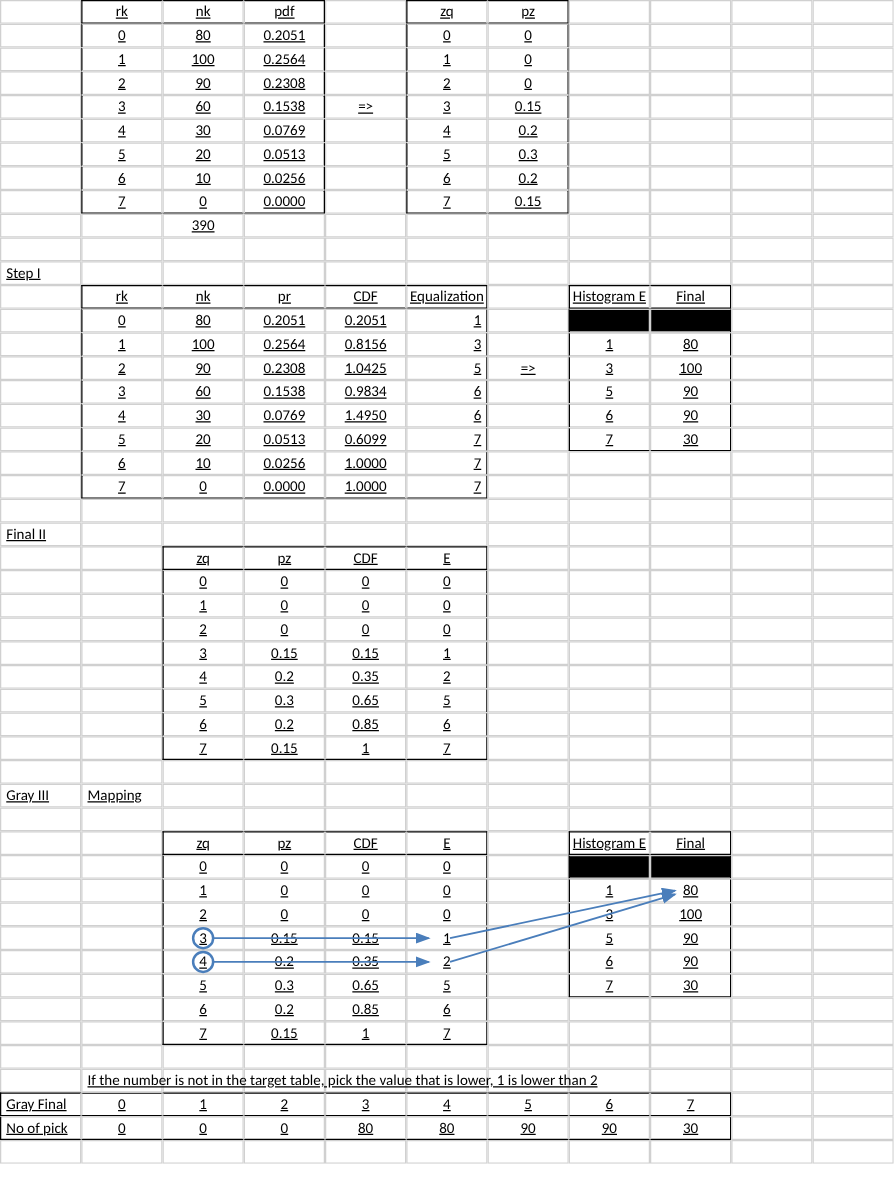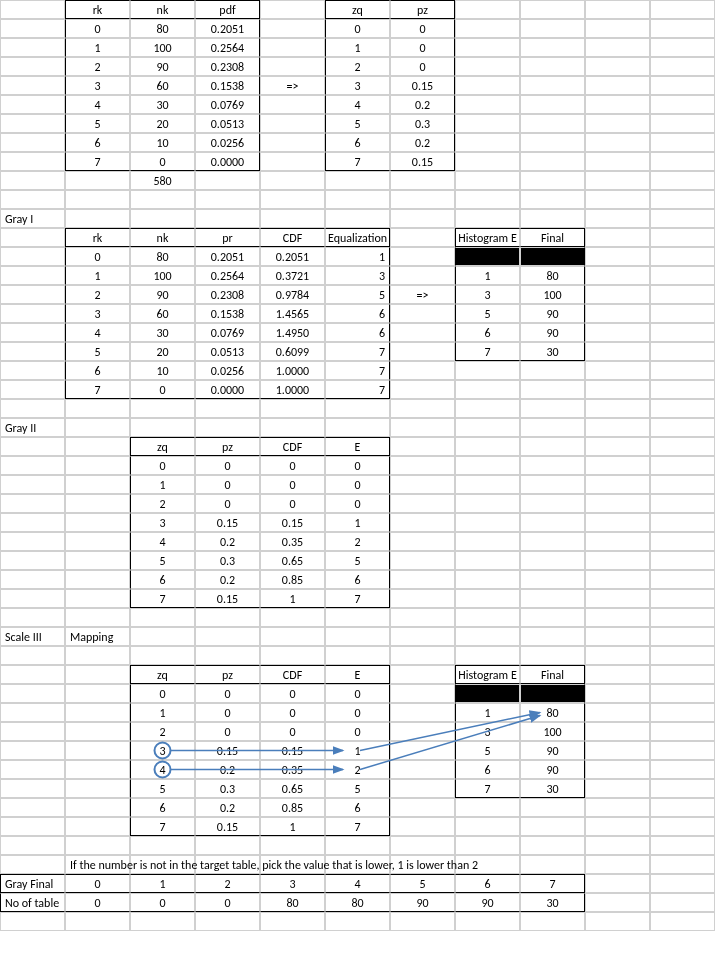--- a/index.html
+++ b/index.html
@@ -8,20 +8,21 @@
     font-size: 12px;
     color: #000;
     background: #fff;
     width: 715px;
     position: relative;
   }
   .sheet {
     display: grid;
     grid-template-columns: 65px repeat(10, 65px);
     grid-auto-rows: 19px;
+    text-decoration: underline;
   }
   .c {
     border: 0.5px solid #d0d0d0;
     padding: 0 4px;
     display: flex;
     align-items: center;
     background: #fff;
     overflow: visible;
     white-space: nowrap;
   }
@@ -133,41 +134,41 @@
     <div class="c ctr br bb">0.0000</div>
     <div class="c"></div>
     <div class="c ctr bl bb">7</div>
     <div class="c ctr br bb">0.15</div>
     <div class="c"></div>
     <div class="c"></div>
     <div class="c"></div>
     <div class="c"></div>
     <div class="c"></div>
     <div class="c"></div>
-    <div class="c ctr">580</div>
-    <div class="c"></div>
-    <div class="c"></div>
-    <div class="c"></div>
-    <div class="c"></div>
-    <div class="c"></div>
-    <div class="c"></div>
-    <div class="c"></div>
-    <div class="c"></div>
-    <div class="c"></div>
-    <div class="c"></div>
-    <div class="c"></div>
-    <div class="c"></div>
-    <div class="c"></div>
-    <div class="c"></div>
-    <div class="c"></div>
-    <div class="c"></div>
-    <div class="c"></div>
-    <div class="c"></div>
-    <div class="c"></div>
-    <div class="c">Gray I</div>
+    <div class="c ctr">390</div>
+    <div class="c"></div>
+    <div class="c"></div>
+    <div class="c"></div>
+    <div class="c"></div>
+    <div class="c"></div>
+    <div class="c"></div>
+    <div class="c"></div>
+    <div class="c"></div>
+    <div class="c"></div>
+    <div class="c"></div>
+    <div class="c"></div>
+    <div class="c"></div>
+    <div class="c"></div>
+    <div class="c"></div>
+    <div class="c"></div>
+    <div class="c"></div>
+    <div class="c"></div>
+    <div class="c"></div>
+    <div class="c"></div>
+    <div class="c">Step I</div>
     <div class="c"></div>
     <div class="c"></div>
     <div class="c"></div>
     <div class="c"></div>
     <div class="c"></div>
     <div class="c"></div>
     <div class="c"></div>
     <div class="c"></div>
     <div class="c"></div>
     <div class="c"></div>
@@ -190,43 +191,43 @@
     <div class="c r br">1</div>
     <div class="c"></div>
     <div class="c blk bl"></div>
     <div class="c blk br"></div>
     <div class="c"></div>
     <div class="c"></div>
     <div class="c"></div>
     <div class="c ctr bl">1</div>
     <div class="c ctr">100</div>
     <div class="c ctr">0.2564</div>
-    <div class="c ctr">0.3721</div>
+    <div class="c ctr">0.8156</div>
     <div class="c r br">3</div>
     <div class="c"></div>
     <div class="c ctr bl">1</div>
     <div class="c ctr br">80</div>
     <div class="c"></div>
     <div class="c"></div>
     <div class="c"></div>
     <div class="c ctr bl">2</div>
     <div class="c ctr">90</div>
     <div class="c ctr">0.2308</div>
-    <div class="c ctr">0.9784</div>
+    <div class="c ctr">1.0425</div>
     <div class="c r br">5</div>
     <div class="c ctr">=&gt;</div>
     <div class="c ctr bl">3</div>
     <div class="c ctr br">100</div>
     <div class="c"></div>
     <div class="c"></div>
     <div class="c"></div>
     <div class="c ctr bl">3</div>
     <div class="c ctr">60</div>
     <div class="c ctr">0.1538</div>
-    <div class="c ctr">1.4565</div>
+    <div class="c ctr">0.9834</div>
     <div class="c r br">6</div>
     <div class="c"></div>
     <div class="c ctr bl">5</div>
     <div class="c ctr br">90</div>
     <div class="c"></div>
     <div class="c"></div>
     <div class="c"></div>
     <div class="c ctr bl">4</div>
     <div class="c ctr">30</div>
     <div class="c ctr">0.0769</div>
@@ -274,21 +275,21 @@
     <div class="c"></div>
     <div class="c"></div>
     <div class="c"></div>
     <div class="c"></div>
     <div class="c"></div>
     <div class="c"></div>
     <div class="c"></div>
     <div class="c"></div>
     <div class="c"></div>
     <div class="c"></div>
-    <div class="c">Gray II</div>
+    <div class="c">Final II</div>
     <div class="c"></div>
     <div class="c"></div>
     <div class="c"></div>
     <div class="c"></div>
     <div class="c"></div>
     <div class="c"></div>
     <div class="c"></div>
     <div class="c"></div>
     <div class="c"></div>
     <div class="c"></div>
@@ -395,21 +396,21 @@
     <div class="c"></div>
     <div class="c"></div>
     <div class="c"></div>
     <div class="c"></div>
     <div class="c"></div>
     <div class="c"></div>
     <div class="c"></div>
     <div class="c"></div>
     <div class="c"></div>
     <div class="c"></div>
-    <div class="c">Scale III</div>
+    <div class="c">Gray III</div>
     <div class="c">Mapping</div>
     <div class="c"></div>
     <div class="c"></div>
     <div class="c"></div>
     <div class="c"></div>
     <div class="c"></div>
     <div class="c"></div>
     <div class="c"></div>
     <div class="c"></div>
     <div class="c"></div>
@@ -549,21 +550,21 @@
     <div class="c ctr bt bb">0</div>
     <div class="c ctr bt bb">1</div>
     <div class="c ctr bt bb">2</div>
     <div class="c ctr bt bb">3</div>
     <div class="c ctr bt bb">4</div>
     <div class="c ctr bt bb">5</div>
     <div class="c ctr bt bb">6</div>
     <div class="c ctr bt bb br">7</div>
     <div class="c"></div>
     <div class="c"></div>
-    <div class="c bl bb">No of table</div>
+    <div class="c bl bb">No of pick</div>
     <div class="c ctr bb">0</div>
     <div class="c ctr bb">0</div>
     <div class="c ctr bb">0</div>
     <div class="c ctr bb">80</div>
     <div class="c ctr bb">80</div>
     <div class="c ctr bb">90</div>
     <div class="c ctr bb">90</div>
     <div class="c ctr bb br">30</div>
     <div class="c"></div>
     <div class="c"></div>

